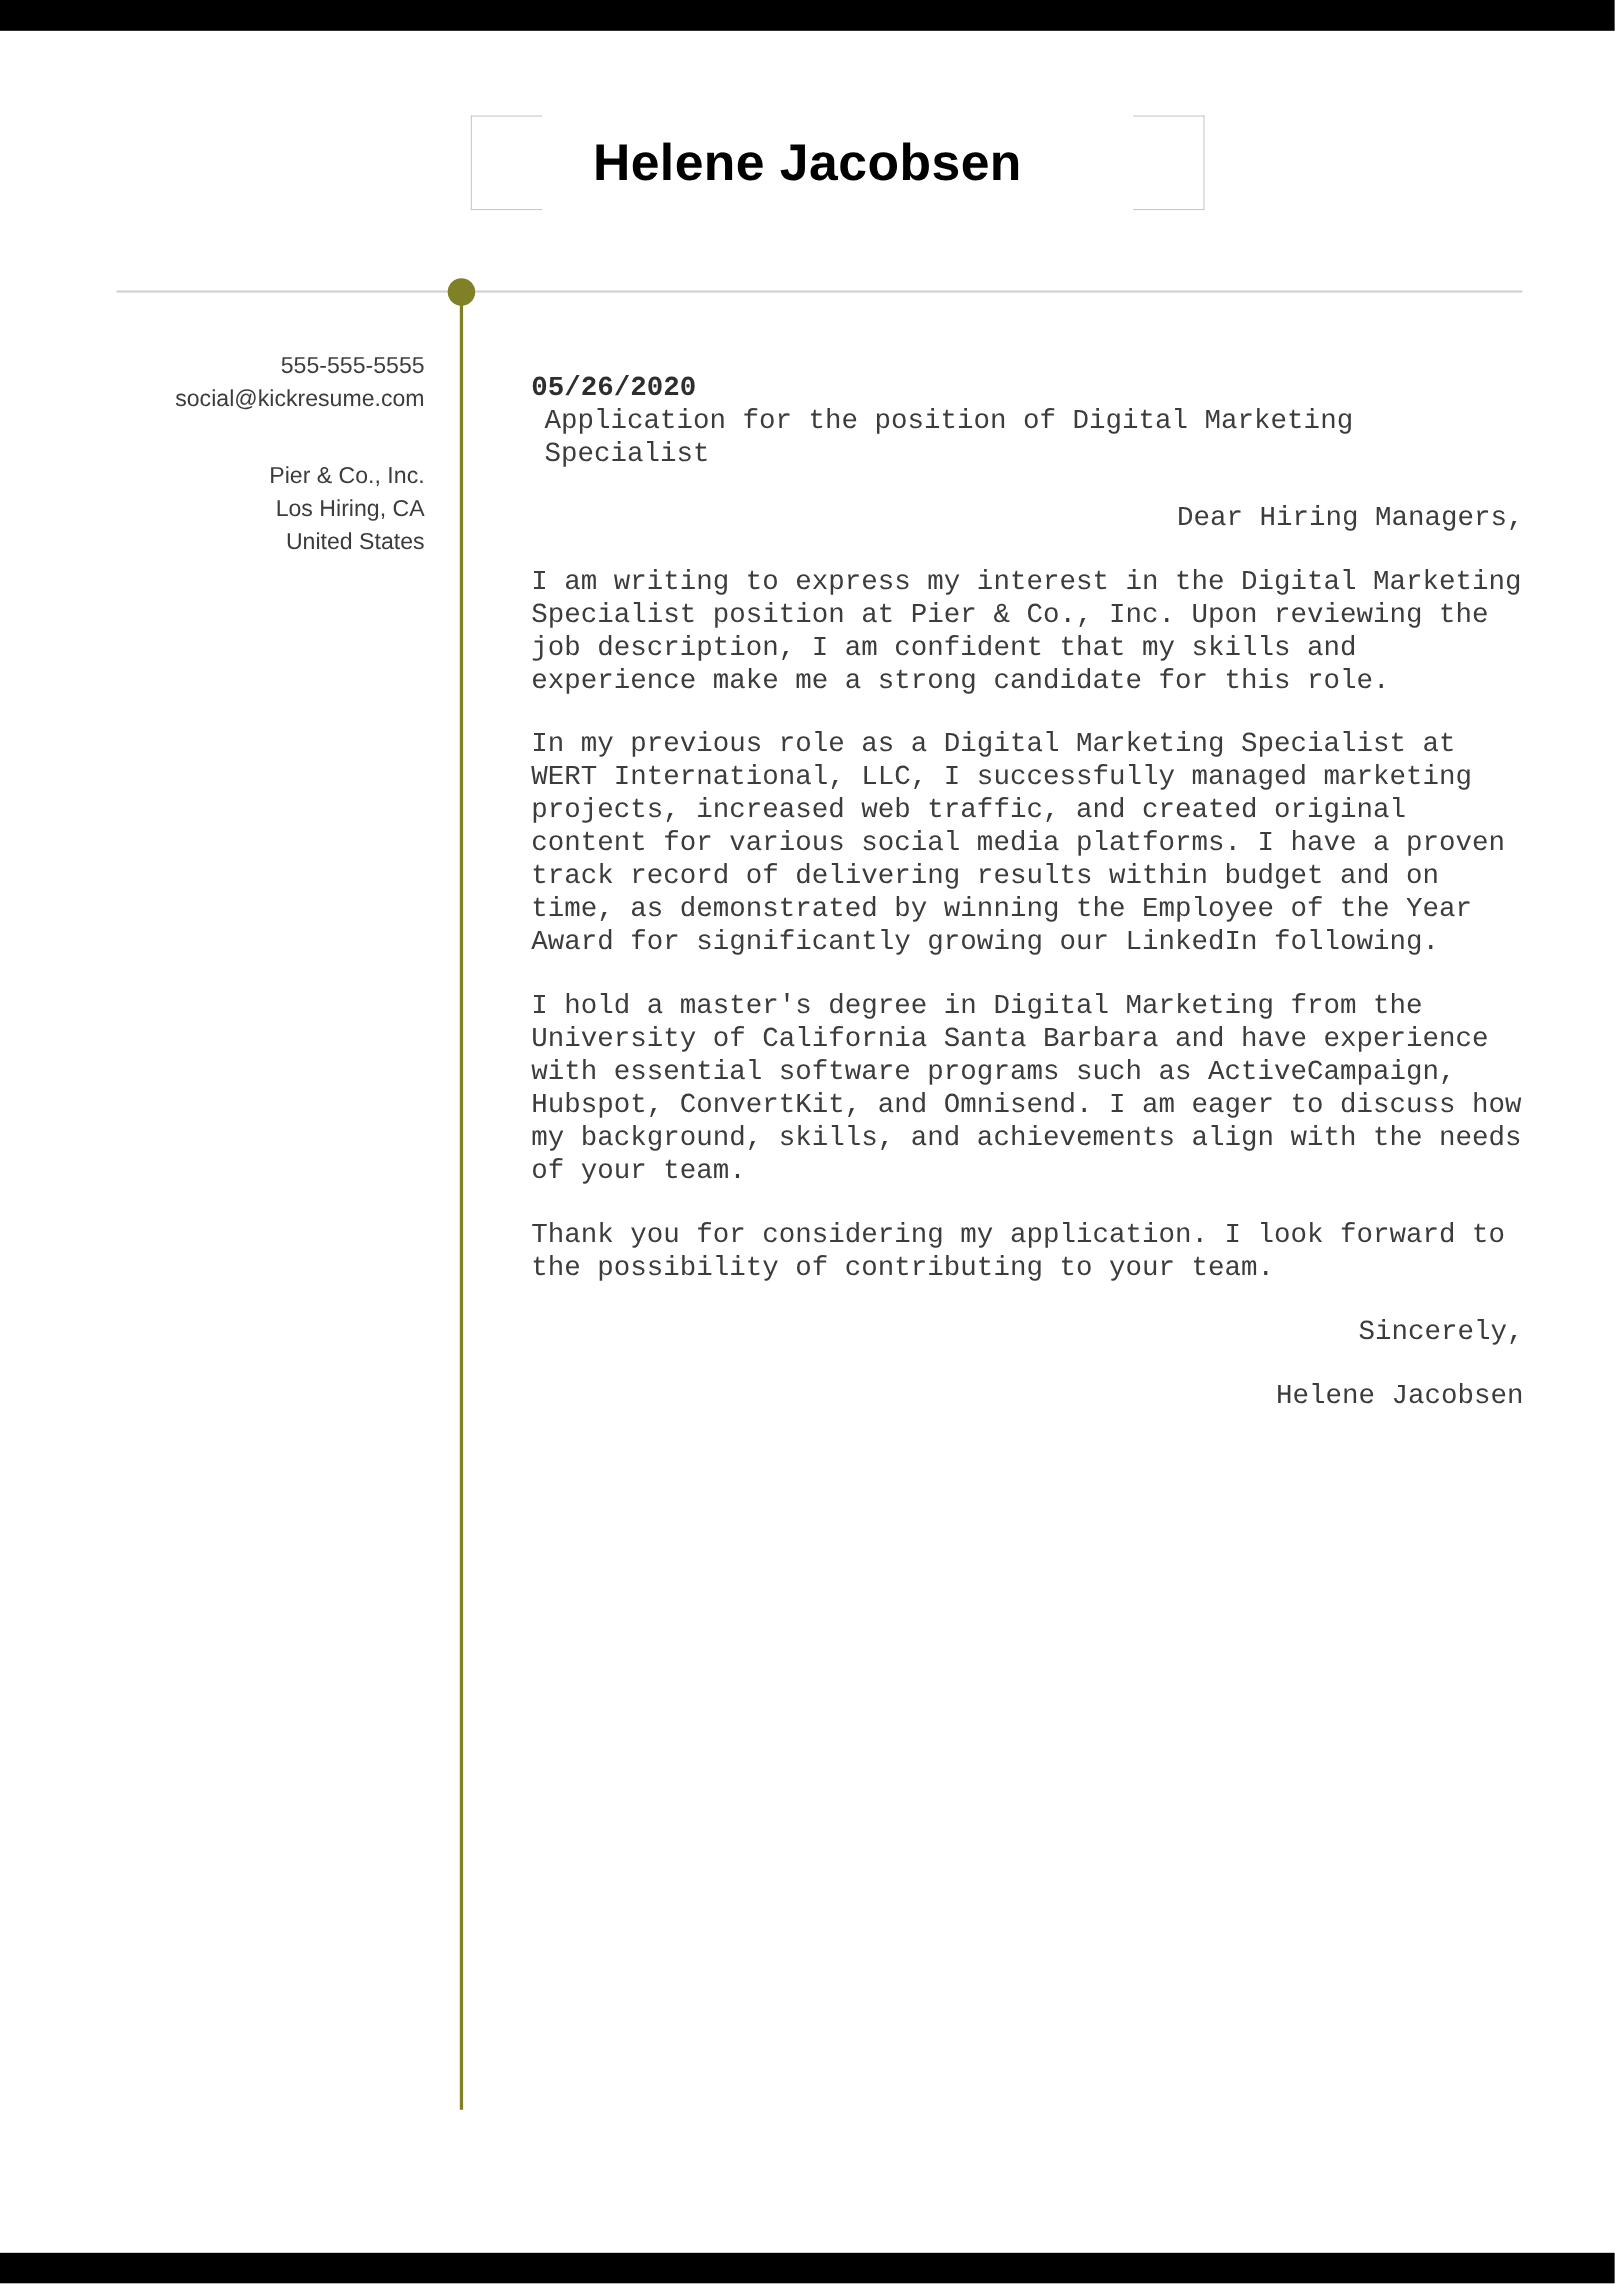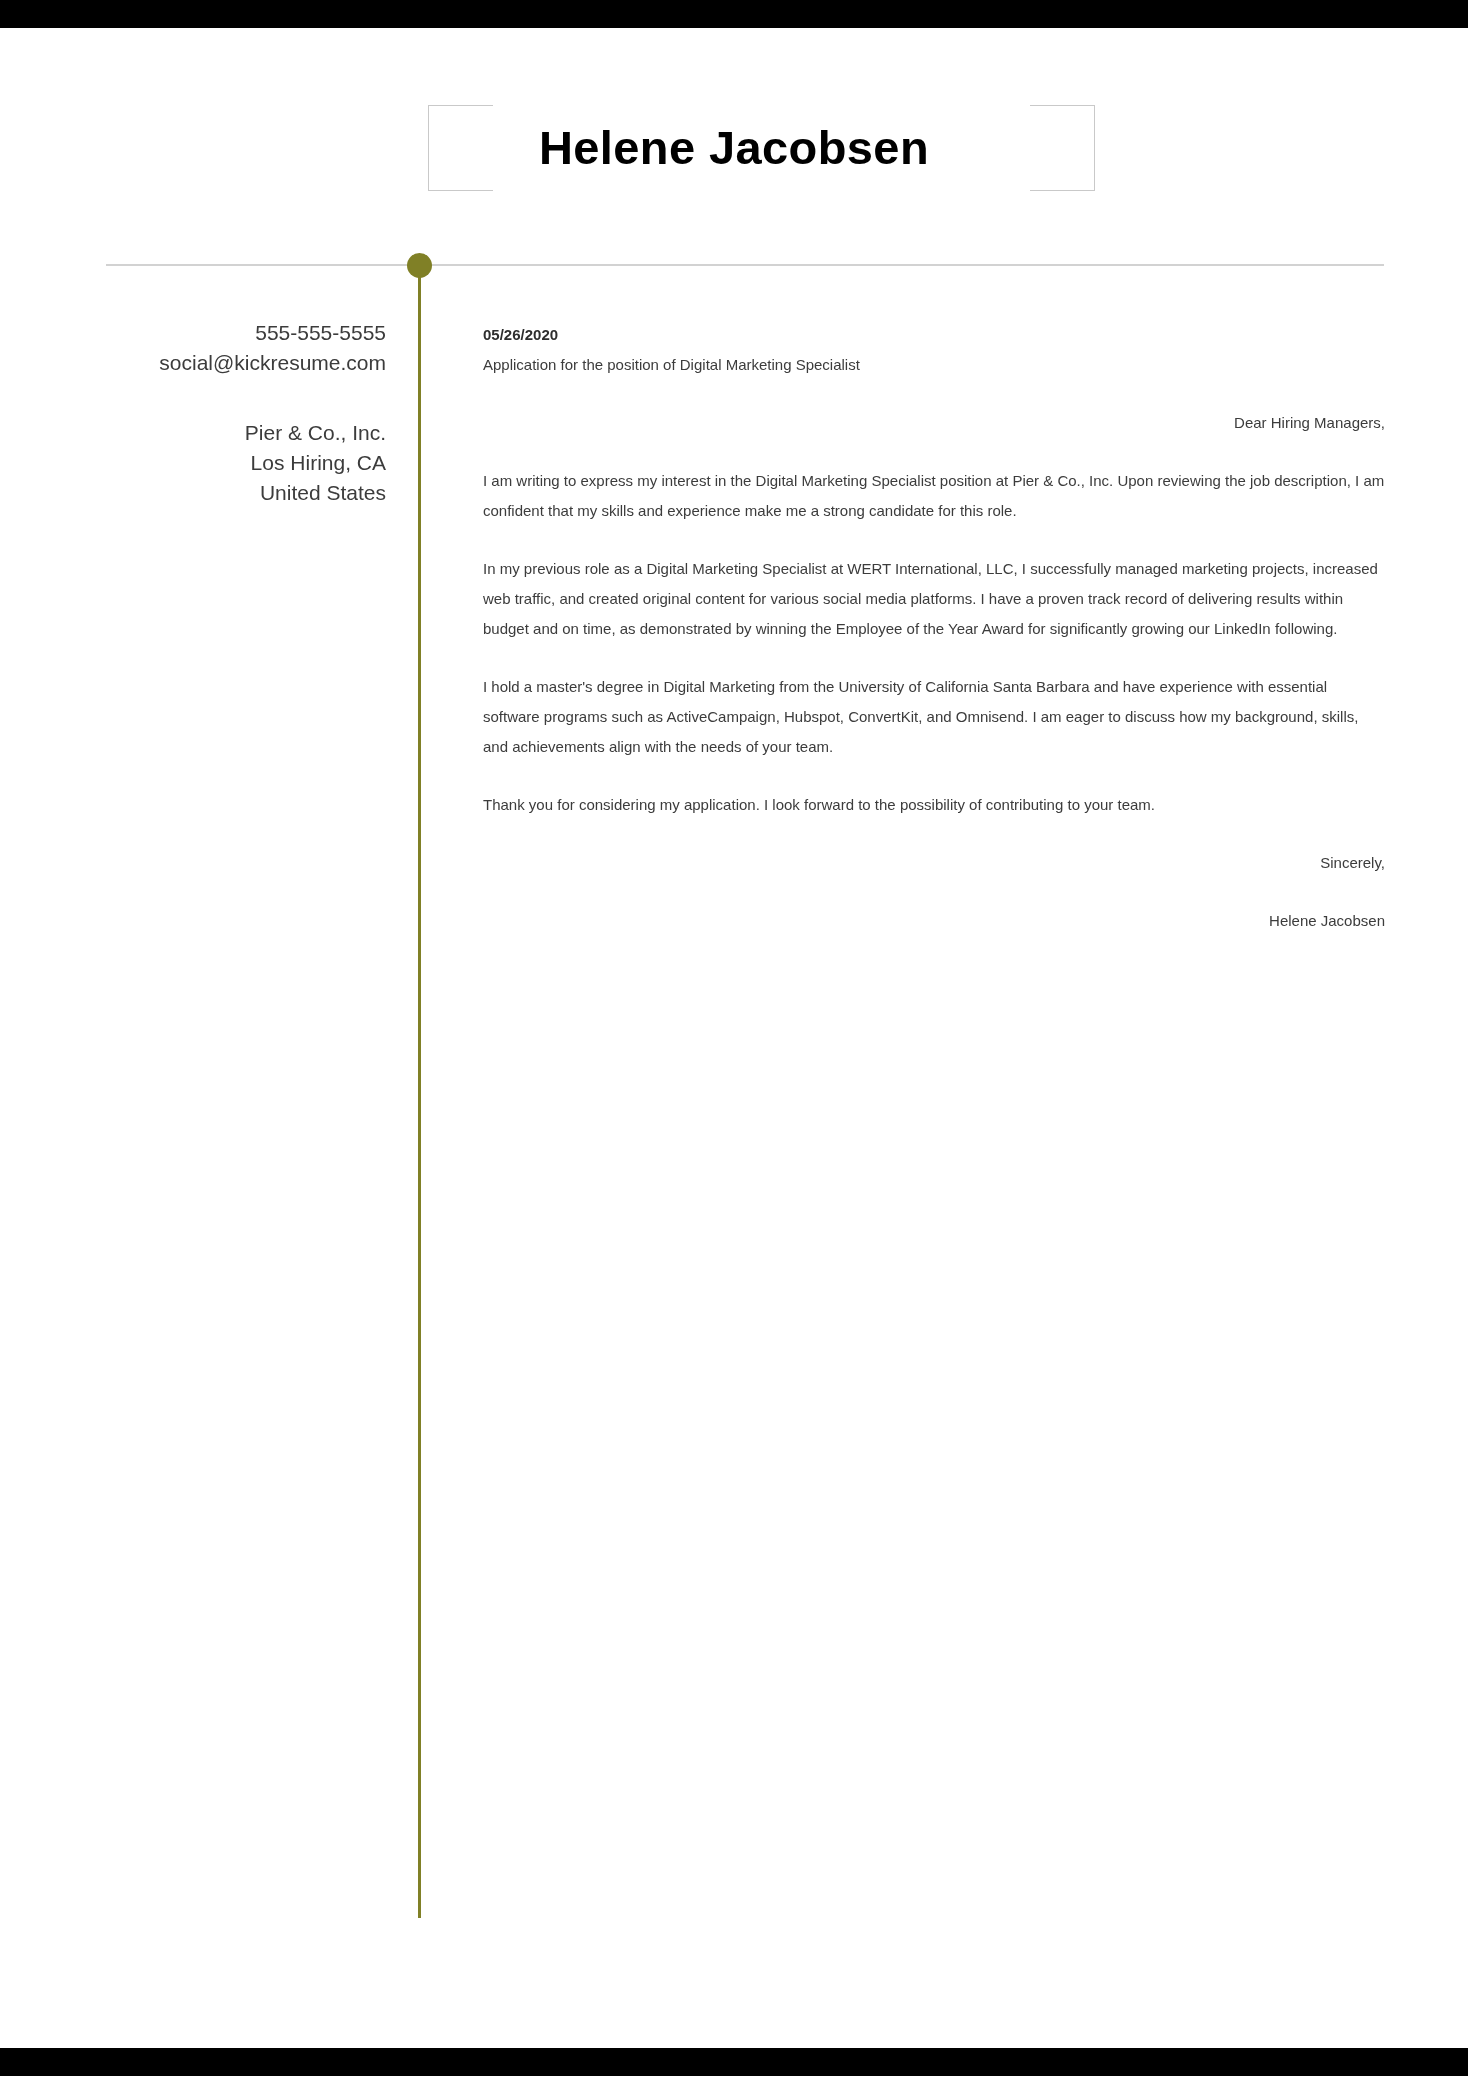--- a/index.html
+++ b/index.html
@@ -125,39 +125,41 @@
   }
   .sidebar .line {
     display: block;
     white-space: nowrap;
   }
 
   
   .letter {
     position: absolute;
     left: 483px;
-    top: 320px;
+    top: 338px;
     width: 902px;
     color: #3c3c3c;
-    font-size: 15px;
+    font-size: 25px;
     line-height: 30px;
+    font-family: Liberation Mono, monospace;
   }
   .letter p {
     margin: 0 0 28px 0;
   }
   .letter p:last-child {
     margin-bottom: 0;
   }
   .letter .date {
     margin-bottom: 0;
     font-weight: 700;
     color: #2e2e2e;
   }
   .letter .subject {
     margin-bottom: 28px;
+    margin-left: 12px;
   }
   .letter .salutation,
   .letter .closing,
   .letter .signature {
     margin-bottom: 28px;
     text-align: right;
   }
 </style>
 </head>
 <body>

